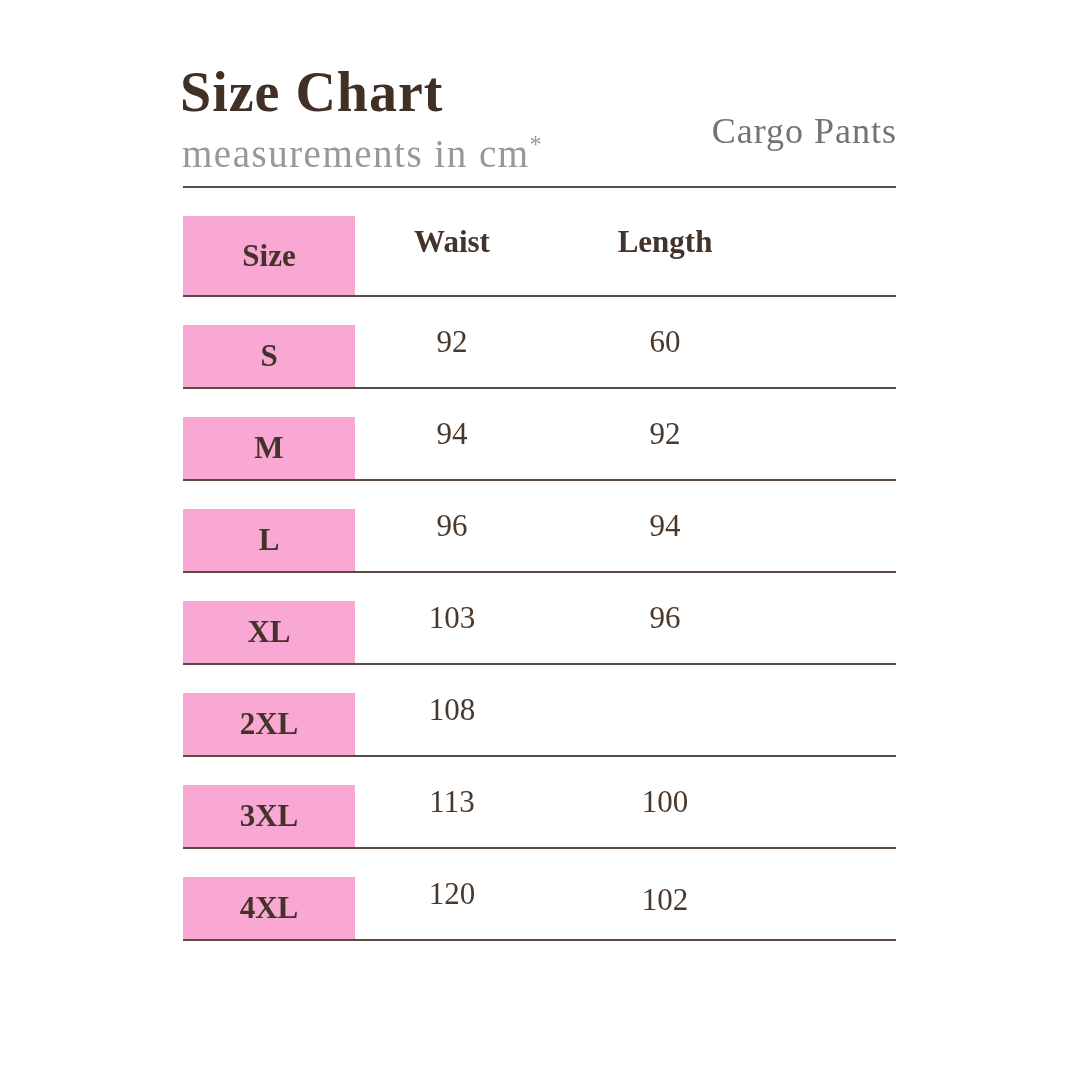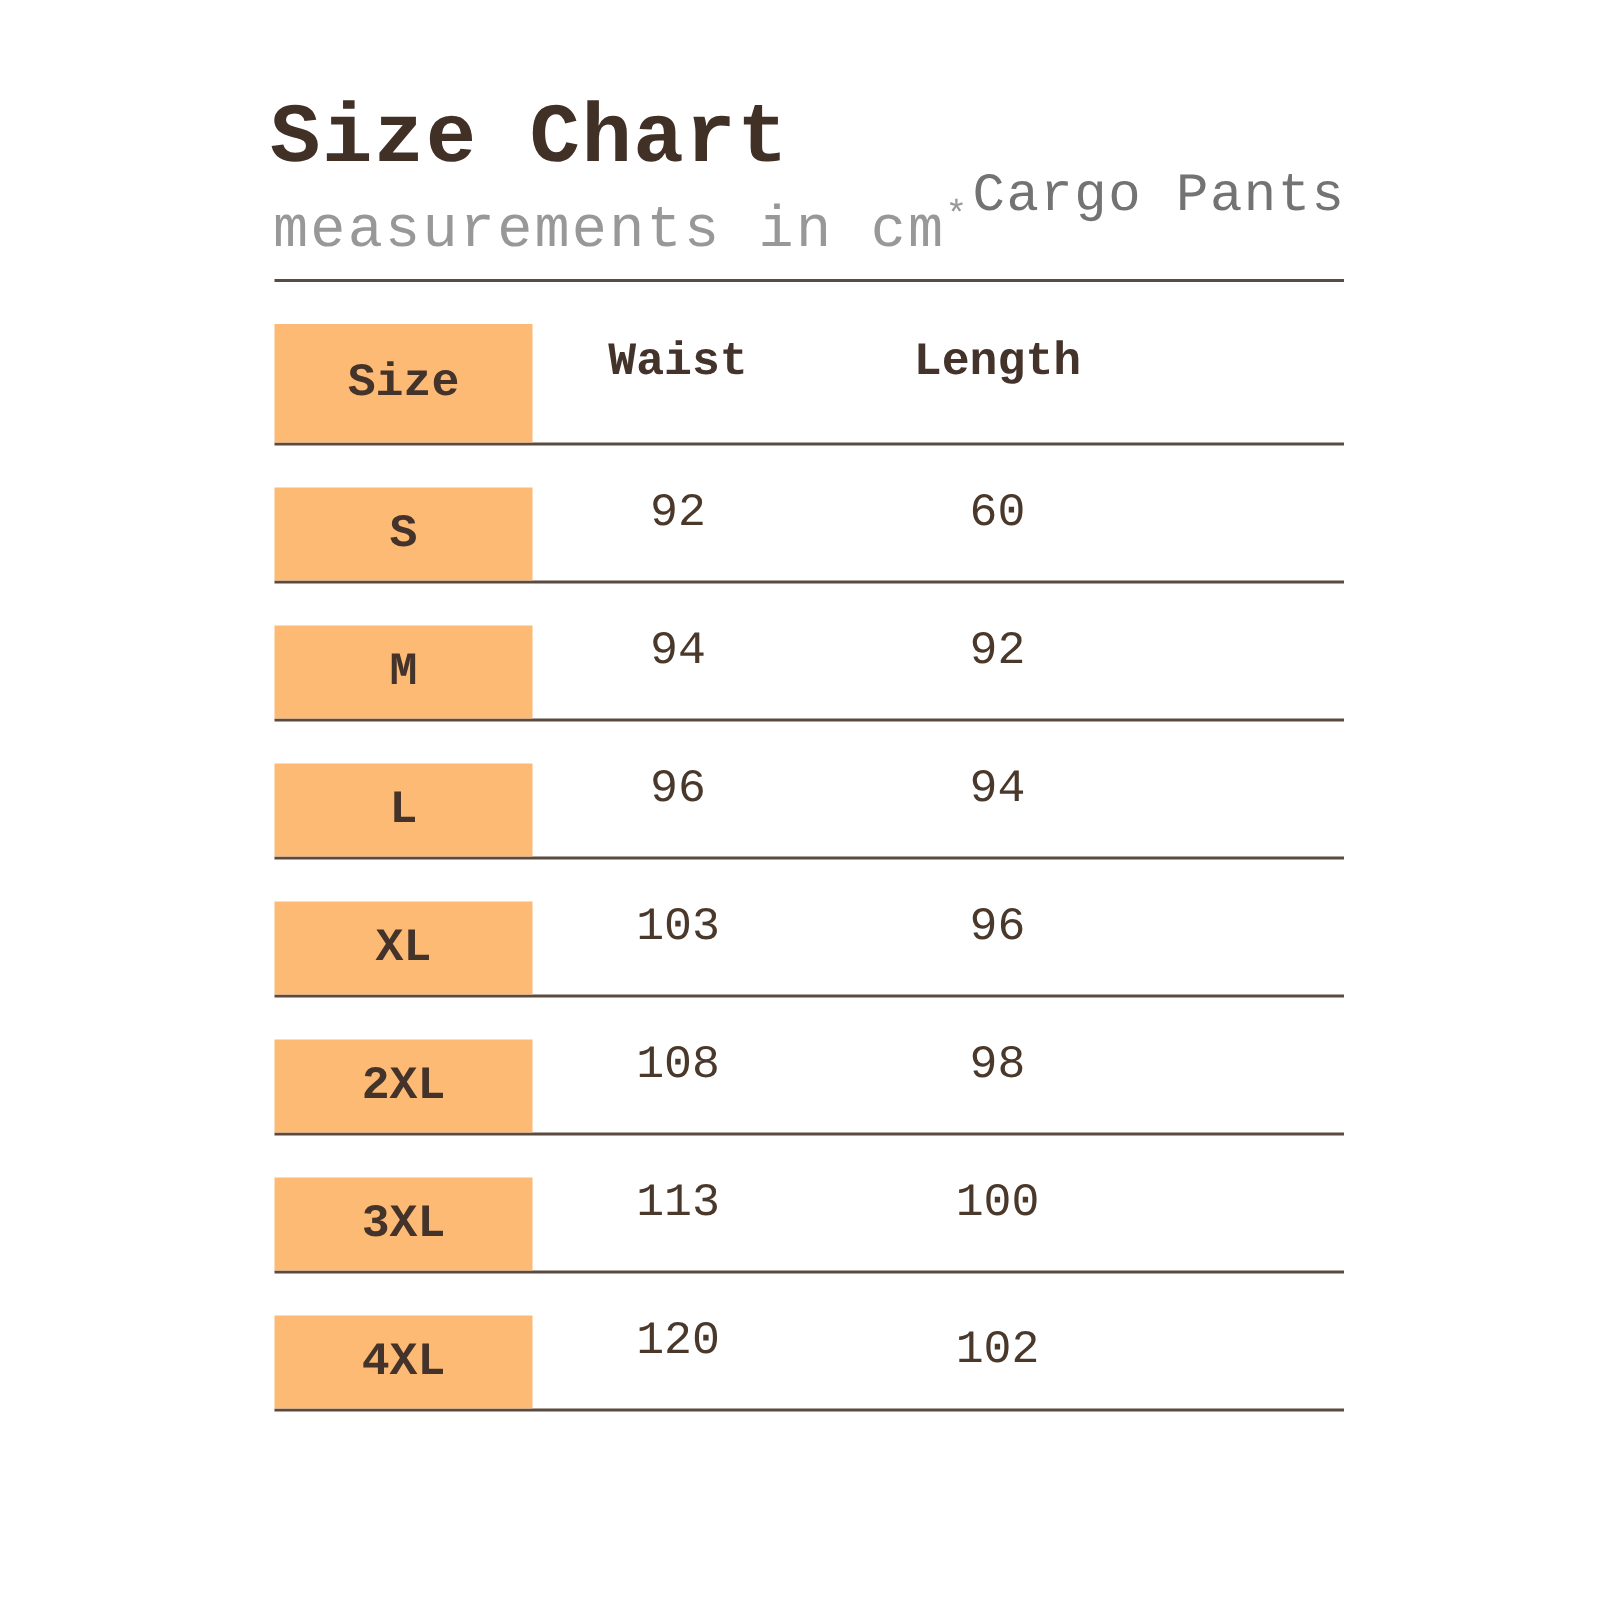--- a/index.html
+++ b/index.html
@@ -1,18 +1,18 @@
 <!DOCTYPE html>
 <html><head>
 <meta charset="utf-8">
 <style>
   html,body { margin:0; padding:0; background:#ffffff; }
   .canvas {
     position:relative; width:1080px; height:1080px; overflow:hidden;
-    background:#ffffff; font-family:Liberation Mono, monospace;
+    background:#ffffff; font-family:Liberation Serif, serif;
   }
 
   
   .title {
     position:absolute; left:180px; top:60px;
     font-size:56px; font-weight:700; letter-spacing:1px;
     color:#413026;
   }
   .subtitle {
     position:absolute; left:182px; top:131px;
@@ -32,21 +32,21 @@
   .t-row {
     display:grid; grid-template-columns:172px 194px 232px 1fr;
     height:92px; box-sizing:border-box;
     border-bottom:2px solid #5b4a40;
   }
   .t-row.header { height:109px; }
   .cell {
     display:flex; align-items:center; justify-content:center;
     font-size:31px; font-weight:400; color:#4a382b;
   }
-  .cell.size { background:#fdba74; font-weight:700; color:#44332a;margin-top:28px; }
+  .cell.size { background:#f9a8d4; font-weight:700; color:#44332a;margin-top:28px; }
   .t-row.header .cell { font-weight:700; color:#44332a; }
   .cell.nudge-down { transform:translateY(6px); }
 
   
   .footnote {
     position:absolute; left:183px; top:984px; width:713px;
     text-align:center; font-size:29px; letter-spacing:0.5px;
     color:#9e9e9e; white-space:pre;
   }
 </style>
@@ -94,21 +94,20 @@
     <div class="t-row">
       <div class="cell size">XL</div>
       <div class="cell">103</div>
       <div class="cell">96</div>
       <div class="cell"></div>
     </div>
 
     <div class="t-row">
       <div class="cell size">2XL</div>
       <div class="cell">108</div>
-      <div class="cell">98</div>
       <div class="cell"></div>
     </div>
 
     <div class="t-row">
       <div class="cell size">3XL</div>
       <div class="cell">113</div>
       <div class="cell">100</div>
       <div class="cell"></div>
     </div>
 

